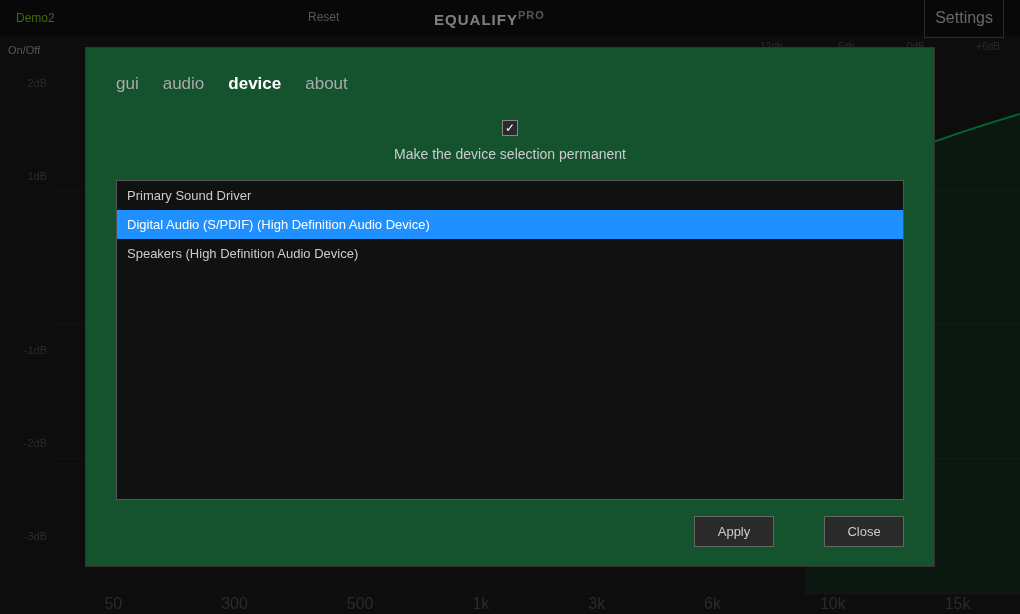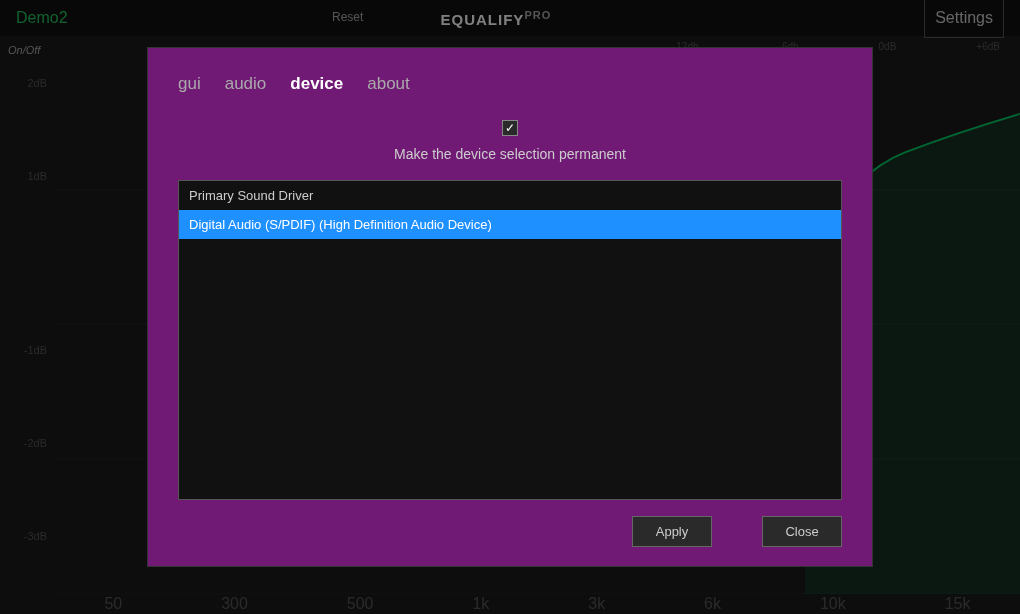--- a/index.html
+++ b/index.html
@@ -26,22 +26,22 @@
       right: 0;
       height: 36px;
       background: #111;
       display: flex;
       align-items: center;
       padding: 0 16px;
       gap: 20px;
     }
 
     .bg-title {
-      color: #22c55e;
-      font-size: 16px;
+      color: #84cc16;
+      font-size: 12px;
     }
 
     .bg-app-title {
       color: #fff;
       font-size: 15px;
       font-weight: bold;
       letter-spacing: 1px;
       flex: 1;
       text-align: center;
     }
@@ -51,21 +51,21 @@
       font-size: 16px;
       border: 1px solid #555;
       padding: 10px 10px;
     }
 
     .bg-reset {
       color: #aaa;
       font-size: 12px;
       position: absolute;
       top: 10px;
-      left: 332px;
+      left: 308px;
     }
 
     
     .axis-labels {
       position: absolute;
       left: 0;
       top: 36px;
       bottom: 32px;
       width: 55px;
       display: flex;
@@ -82,21 +82,21 @@
 
     
     .top-labels {
       position: absolute;
       top: 36px;
       left: 55px;
       right: 0;
       height: 20px;
       display: flex;
       justify-content: flex-end;
-      gap: 80px;
+      gap: 52px;
       align-items: center;
       padding-right: 20px;
     }
 
     .top-label {
       color: #555;
       font-size: 10px;
     }
 
     
@@ -125,37 +125,36 @@
       bottom: 20px;
     }
 
     
     .on-off-btn {
       position: absolute;
       top: 44px;
       left: 8px;
       color: #aaa;
       font-size: 11px;
-      font-style: italic;
     }
 
     
     .overlay {
       position: absolute;
       inset: 0;
       background: rgba(0, 0, 0, 0.5);
       display: flex;
       align-items: center;
       justify-content: center;
     }
 
     .modal {
-      background: #701a75;
+      background: #14532d;
       border: 1px solid #333;
-      width: 726px;
+      width: 850px;
       min-height: 520px;
       padding: 24px 30px 11px 30px;
       position: relative;
     }
 
     
     .tab-nav {
       display: flex;
       gap: 24px;
       margin-bottom: 24px;
@@ -322,20 +321,21 @@
     </div>
 
     <div class="checkbox-row">
       <div class="checkbox-box checked"></div>
       <span class="checkbox-label">Make the device selection permanent</span>
     </div>
 
     <div class="device-list">
       <div class="device-item">Primary Sound Driver</div>
       <div class="device-item selected">Digital Audio (S/PDIF) (High Definition Audio Device)</div>
+      <div class="device-item">Speakers (High Definition Audio Device)</div>
     </div>
 
     <div class="modal-footer">
       <button class="btn">Apply</button>
       <button class="btn">Close</button>
     </div>
 
   </div>
 </div>
 

